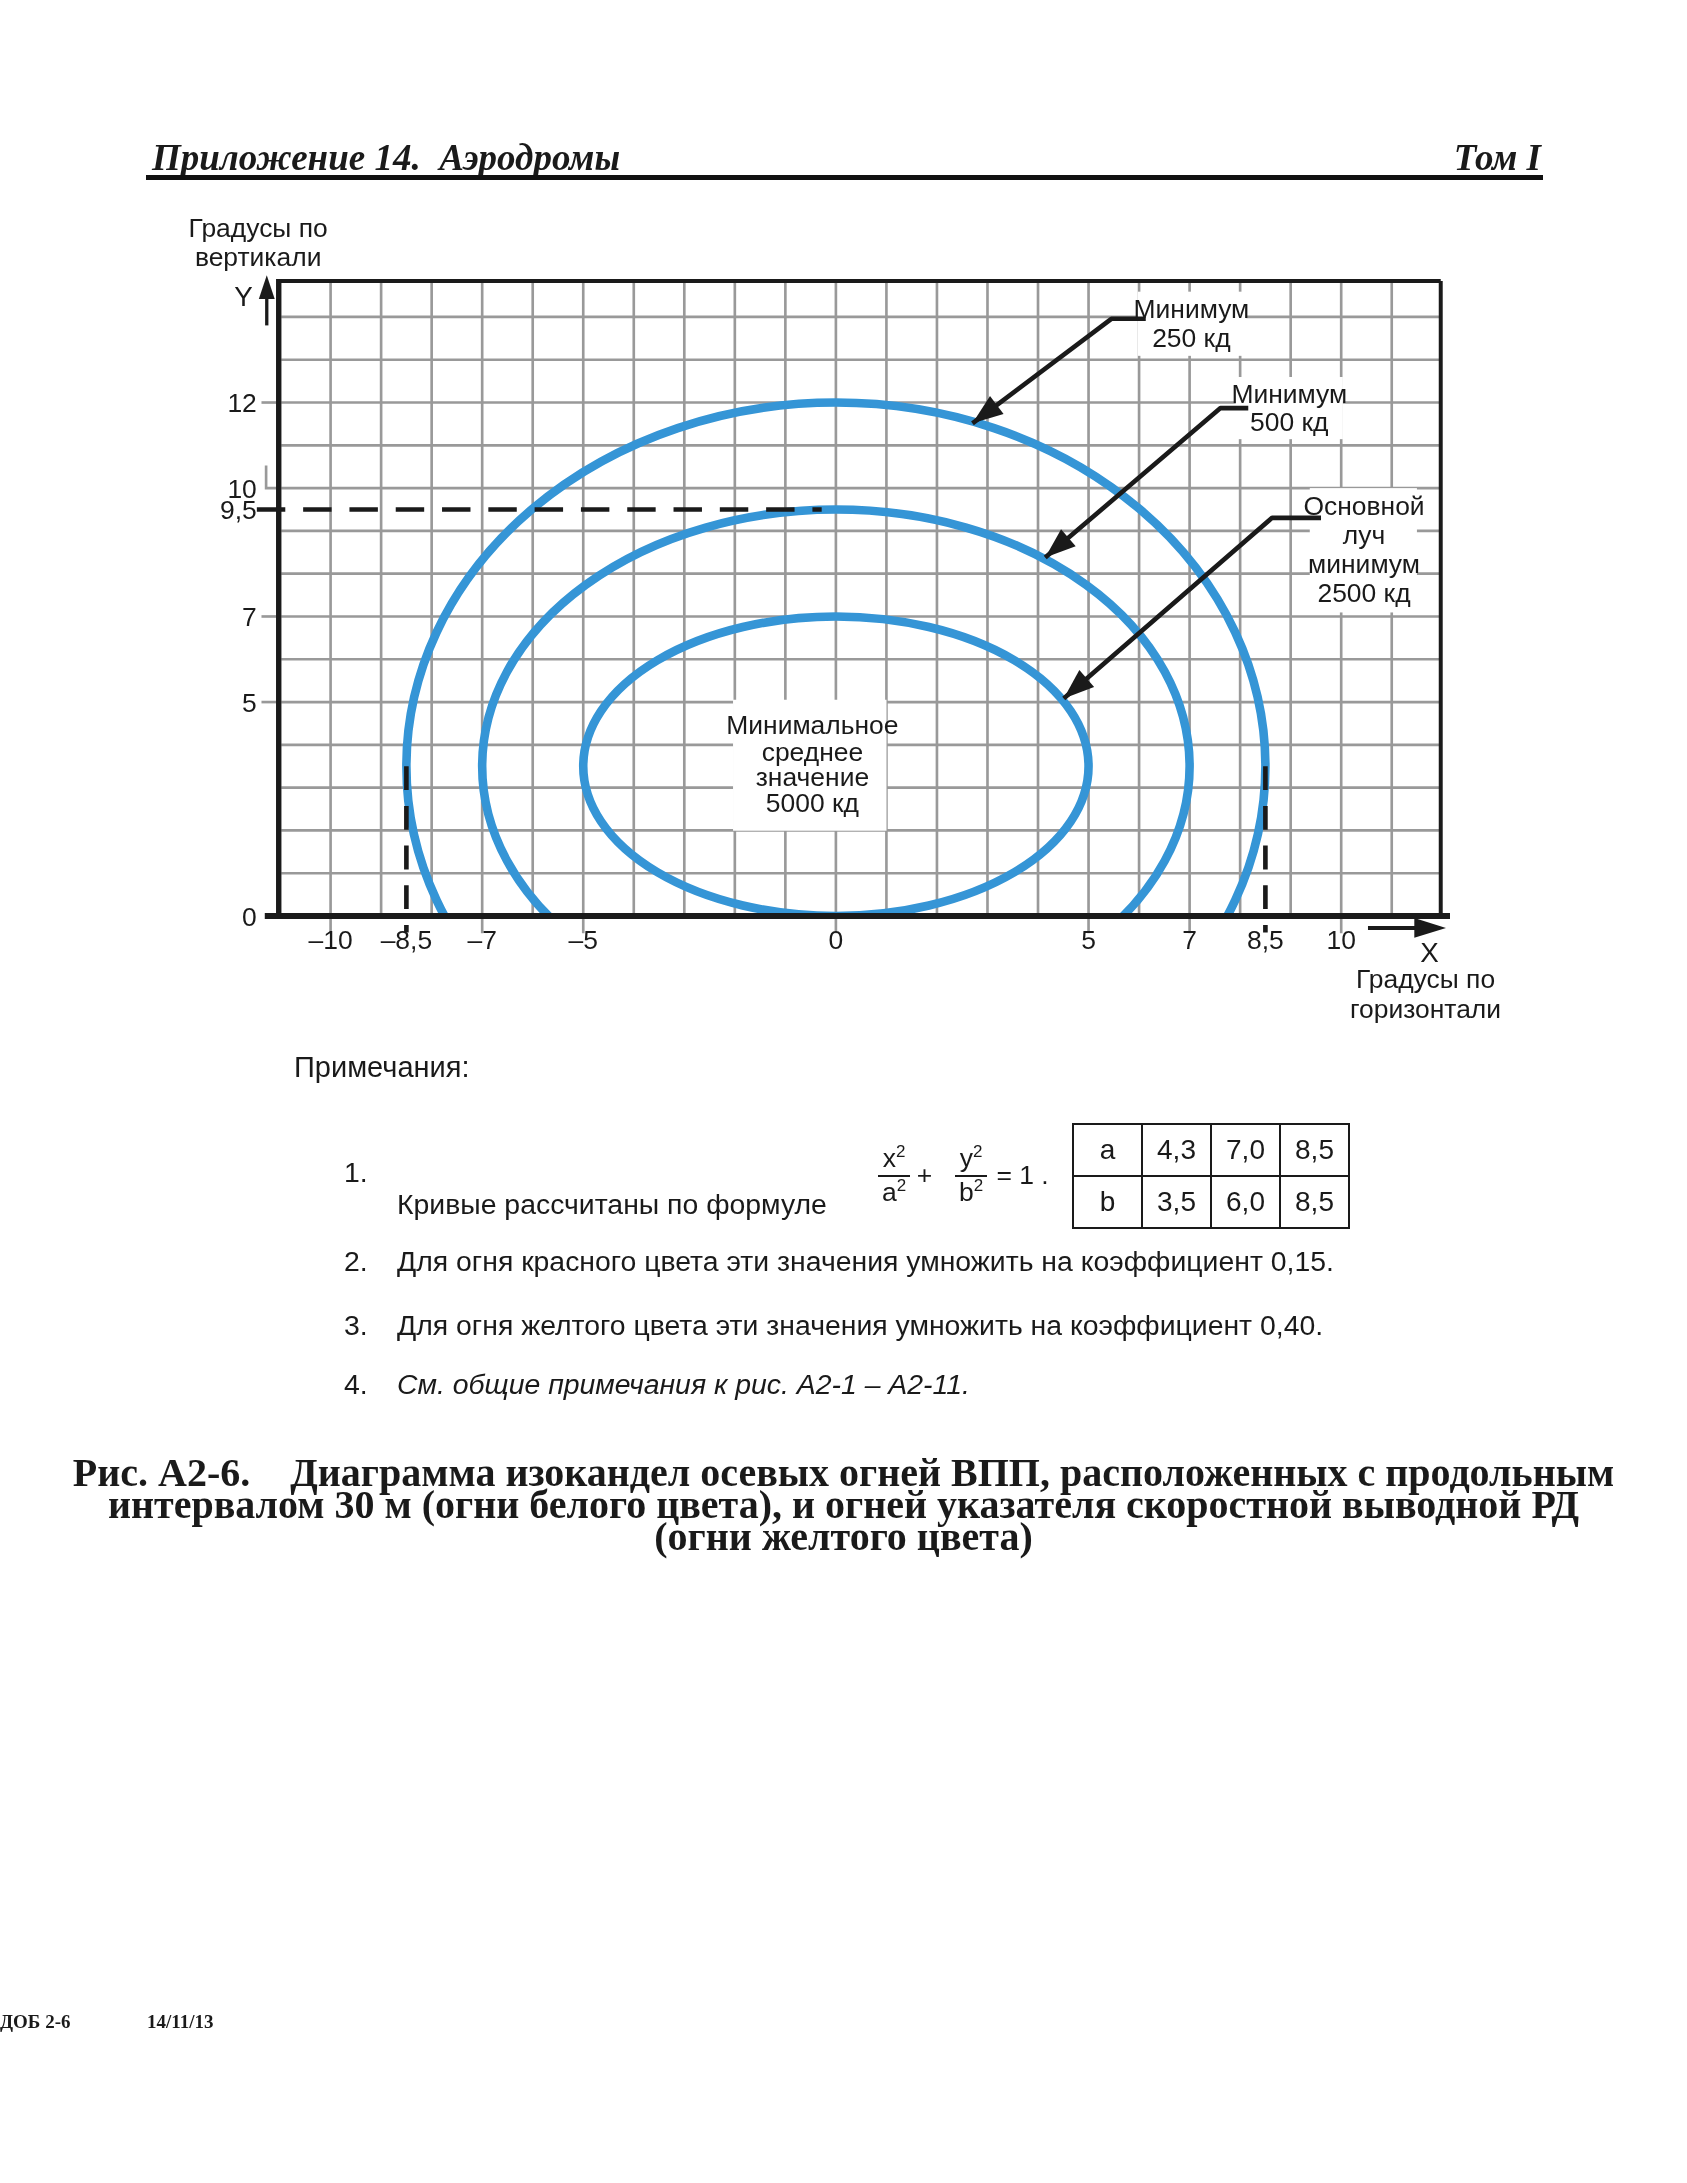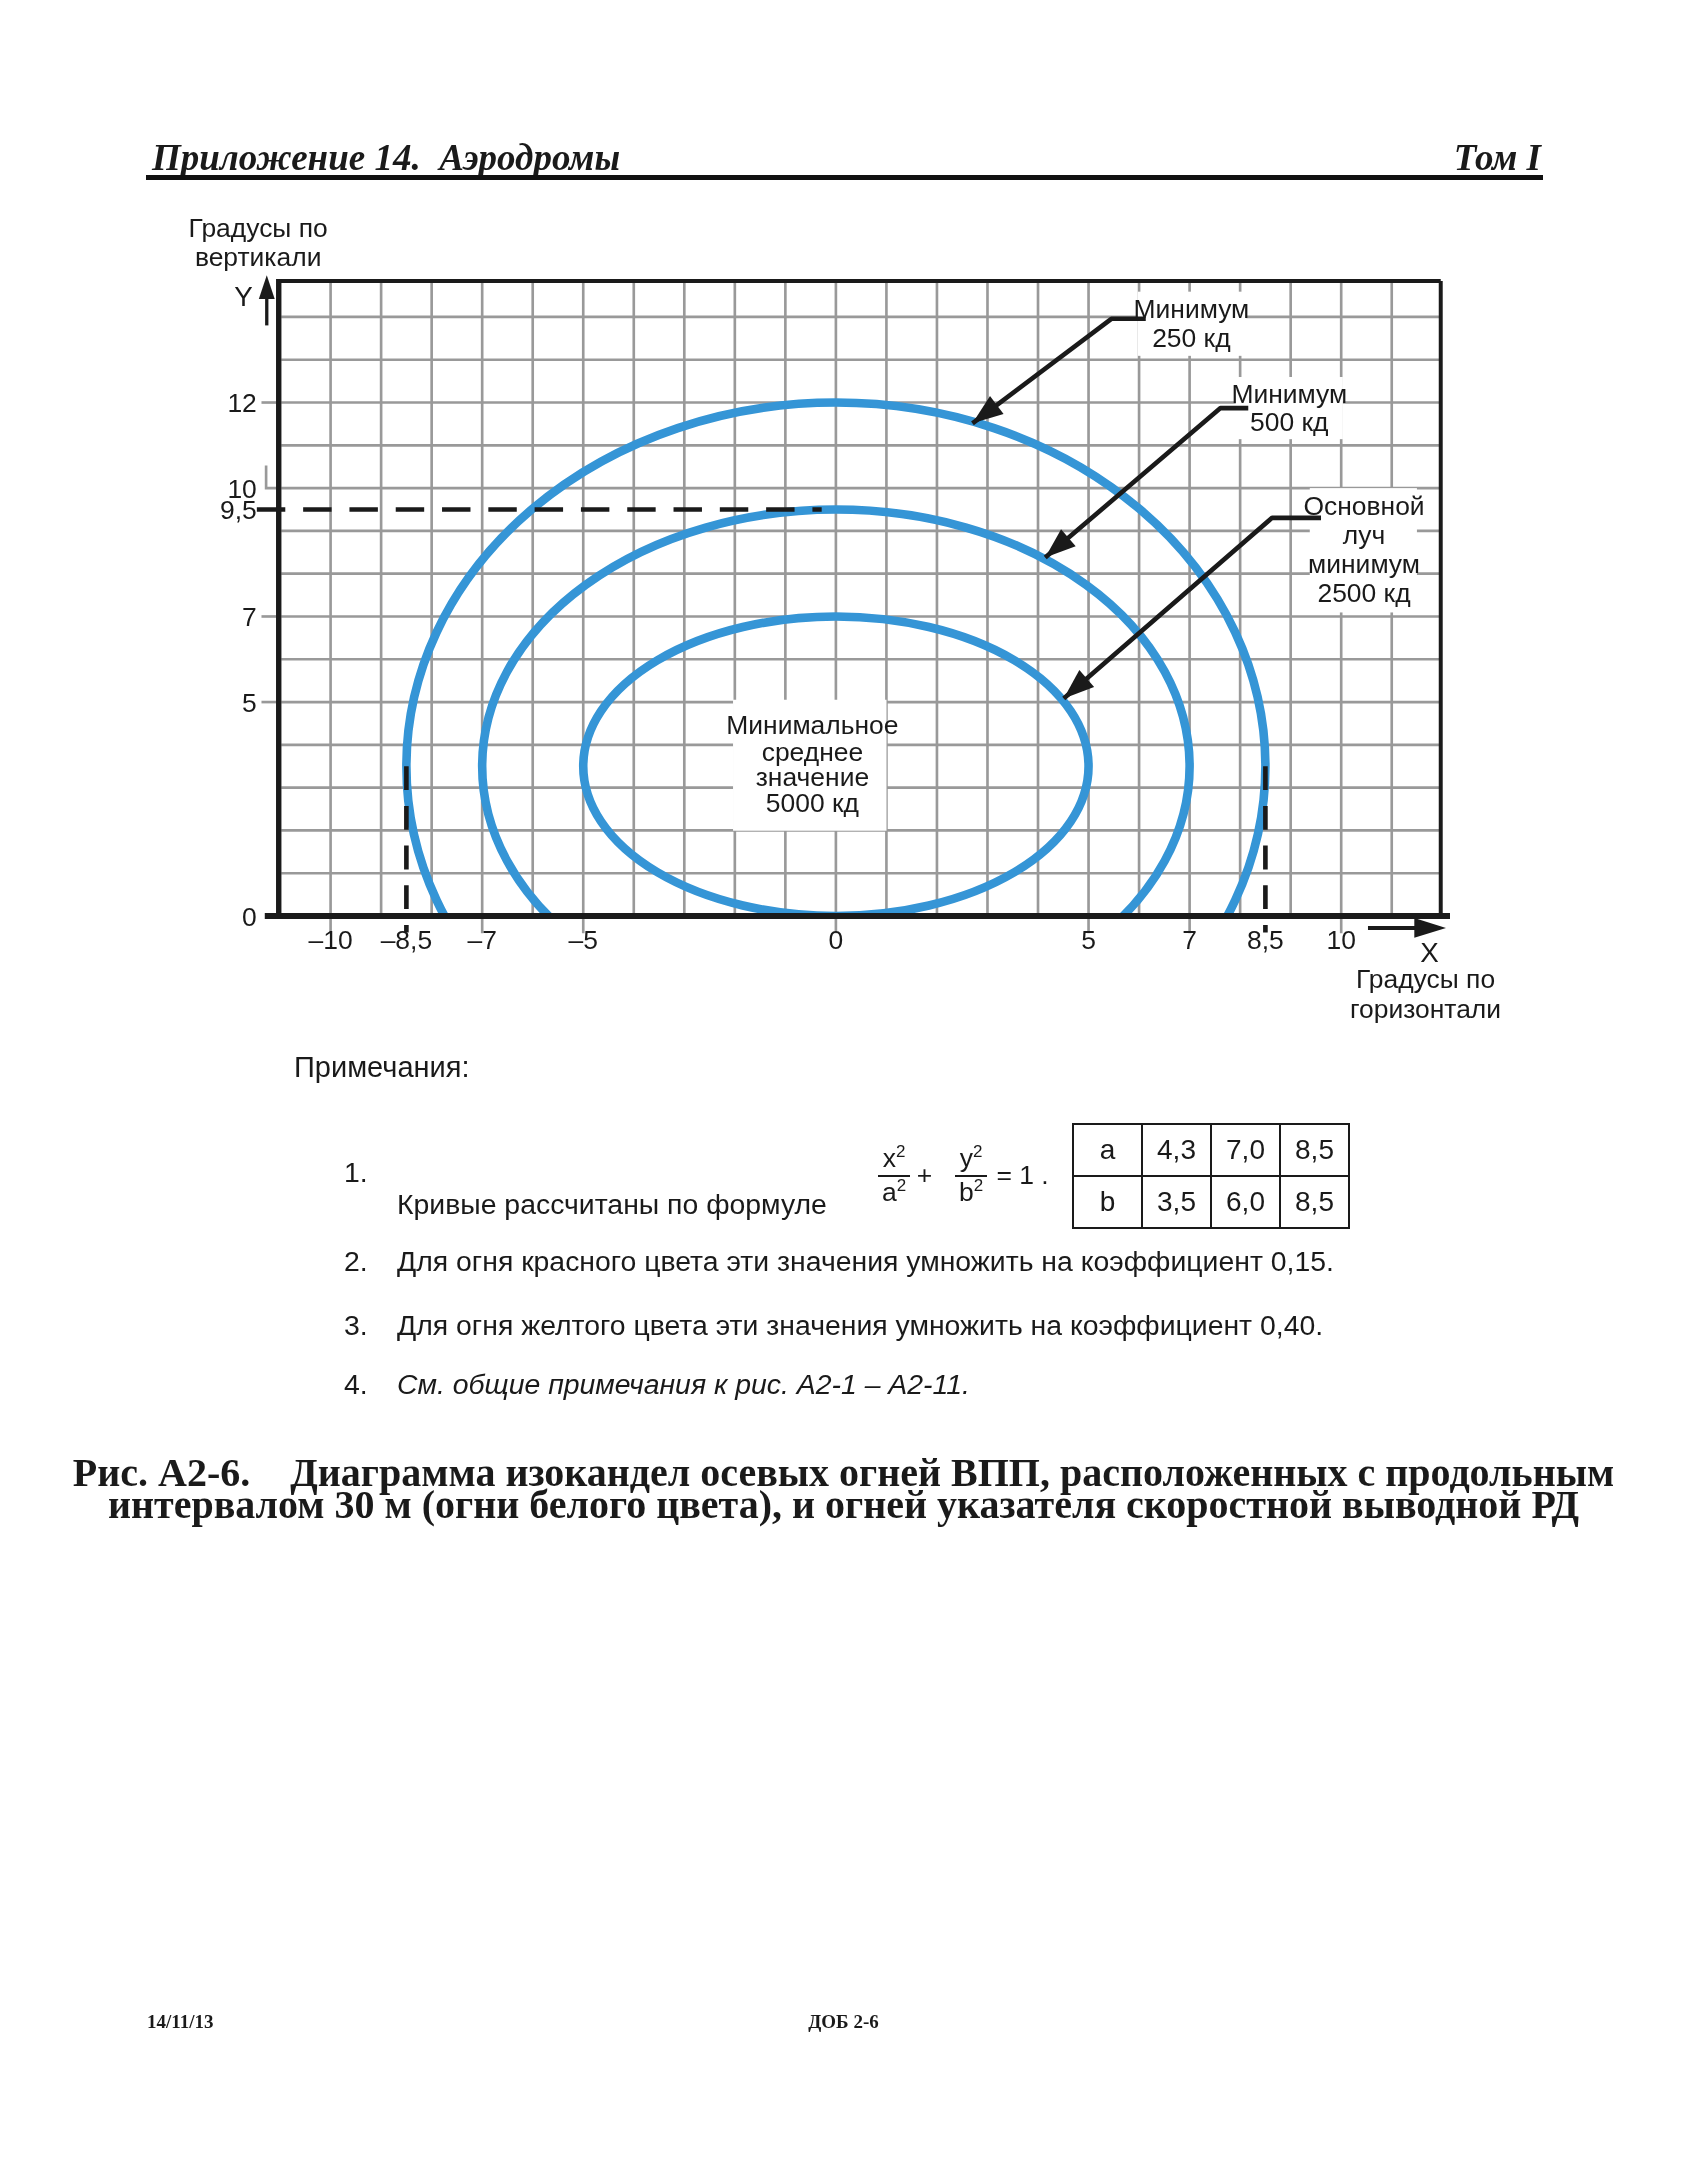--- a/index.html
+++ b/index.html
@@ -29,21 +29,21 @@
   #coef-table{left:1072px;top:1123px;border-collapse:collapse;}
   #coef-table td{
     width:67px;height:50px;border:2px solid #1a1a1a;text-align:center;
     vertical-align:middle;font-size:28px;padding:0;
   }
   
   #caption{left:0;top:1457px;width:1687px;text-align:center;
     font-family:"Liberation Serif",serif;font-weight:bold;font-size:40px;line-height:32px;}
   
   .ftr{font-family:"Liberation Serif",serif;font-weight:bold;font-size:19px;}
-  #footer-page{left:0;top:2011px;width:1687px;text-align:center;}
+  #footer-page{left:0;top:2011px;width:1687px;text-align:left;}
 </style>
 </head>
 <body>
 
 <span class="abs hdr" style="left:152px;top:136px;">Приложение 14. Аэродромы</span>
 <span class="abs hdr" style="right:146px;top:136px;">Том I</span>
 <div id="header-rule" class="abs"></div>
 
 <svg id="chart-svg" class="abs" width="1687" height="1045" viewBox="0 0 2550 1580">
     <defs>
@@ -198,17 +198,18 @@
 
 <span class="abs note-num" style="left:344px;top:1309px;">3.</span>
 <span class="abs note-text" style="left:397px;top:1309px;">Для огня желтого цвета эти значения умножить на коэффициент 0,40.</span>
 
 <span class="abs note-num" style="left:344px;top:1368px;">4.</span>
 <span class="abs note-text" style="left:397px;top:1368px;font-style:italic;">См. общие примечания к рис. А2-1 – А2-11.</span>
 
 <div id="caption" class="abs">
   <div>Рис. А2-6.  Диаграмма изокандел осевых огней ВПП, расположенных с продольным</div>
   <div>интервалом 30 м (огни белого цвета), и огней указателя скоростной выводной РД</div>
+  <div>(огни желтого цвета)</div>
 </div>
 
 <span class="abs ftr" style="left:147px;top:2011px;">14/11/13</span>
 <div id="footer-page" class="abs ftr">ДОБ 2-6</div>
 
 
 </body></html>

